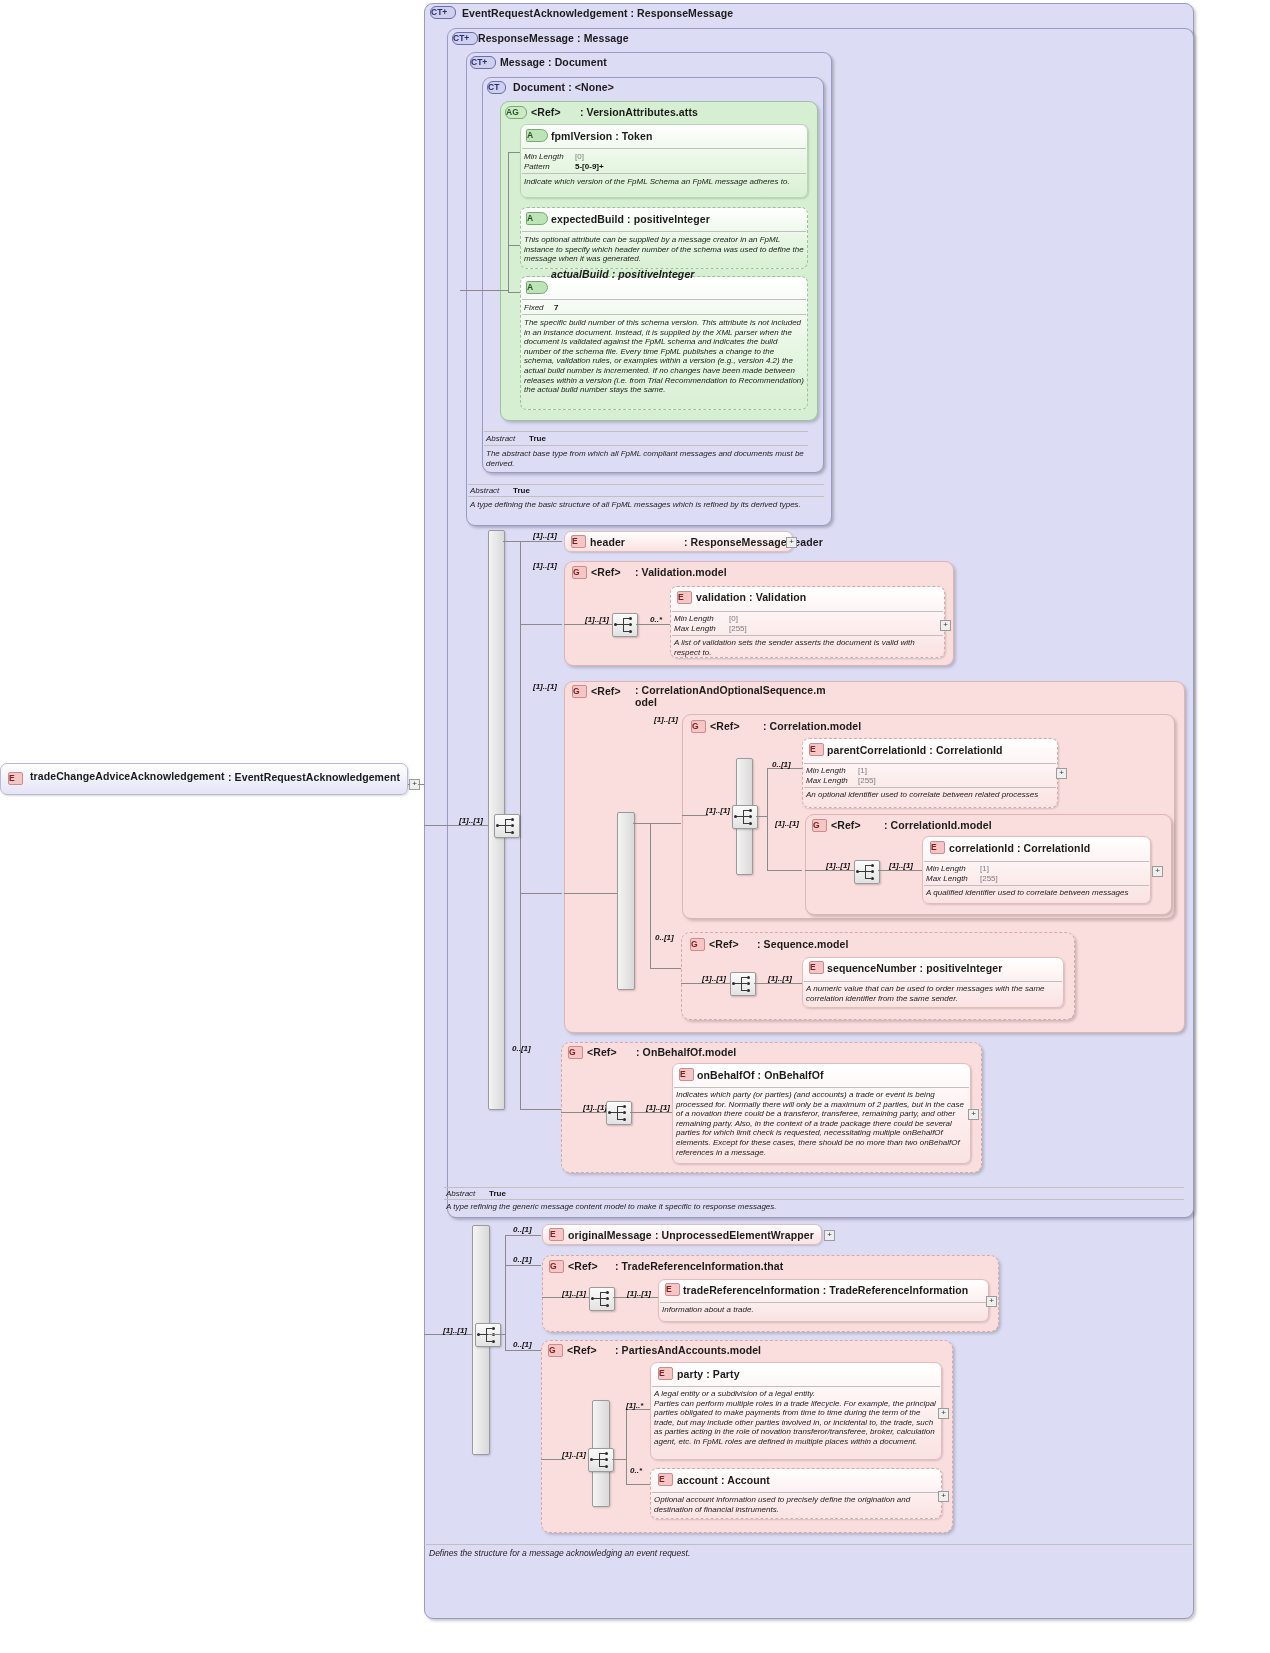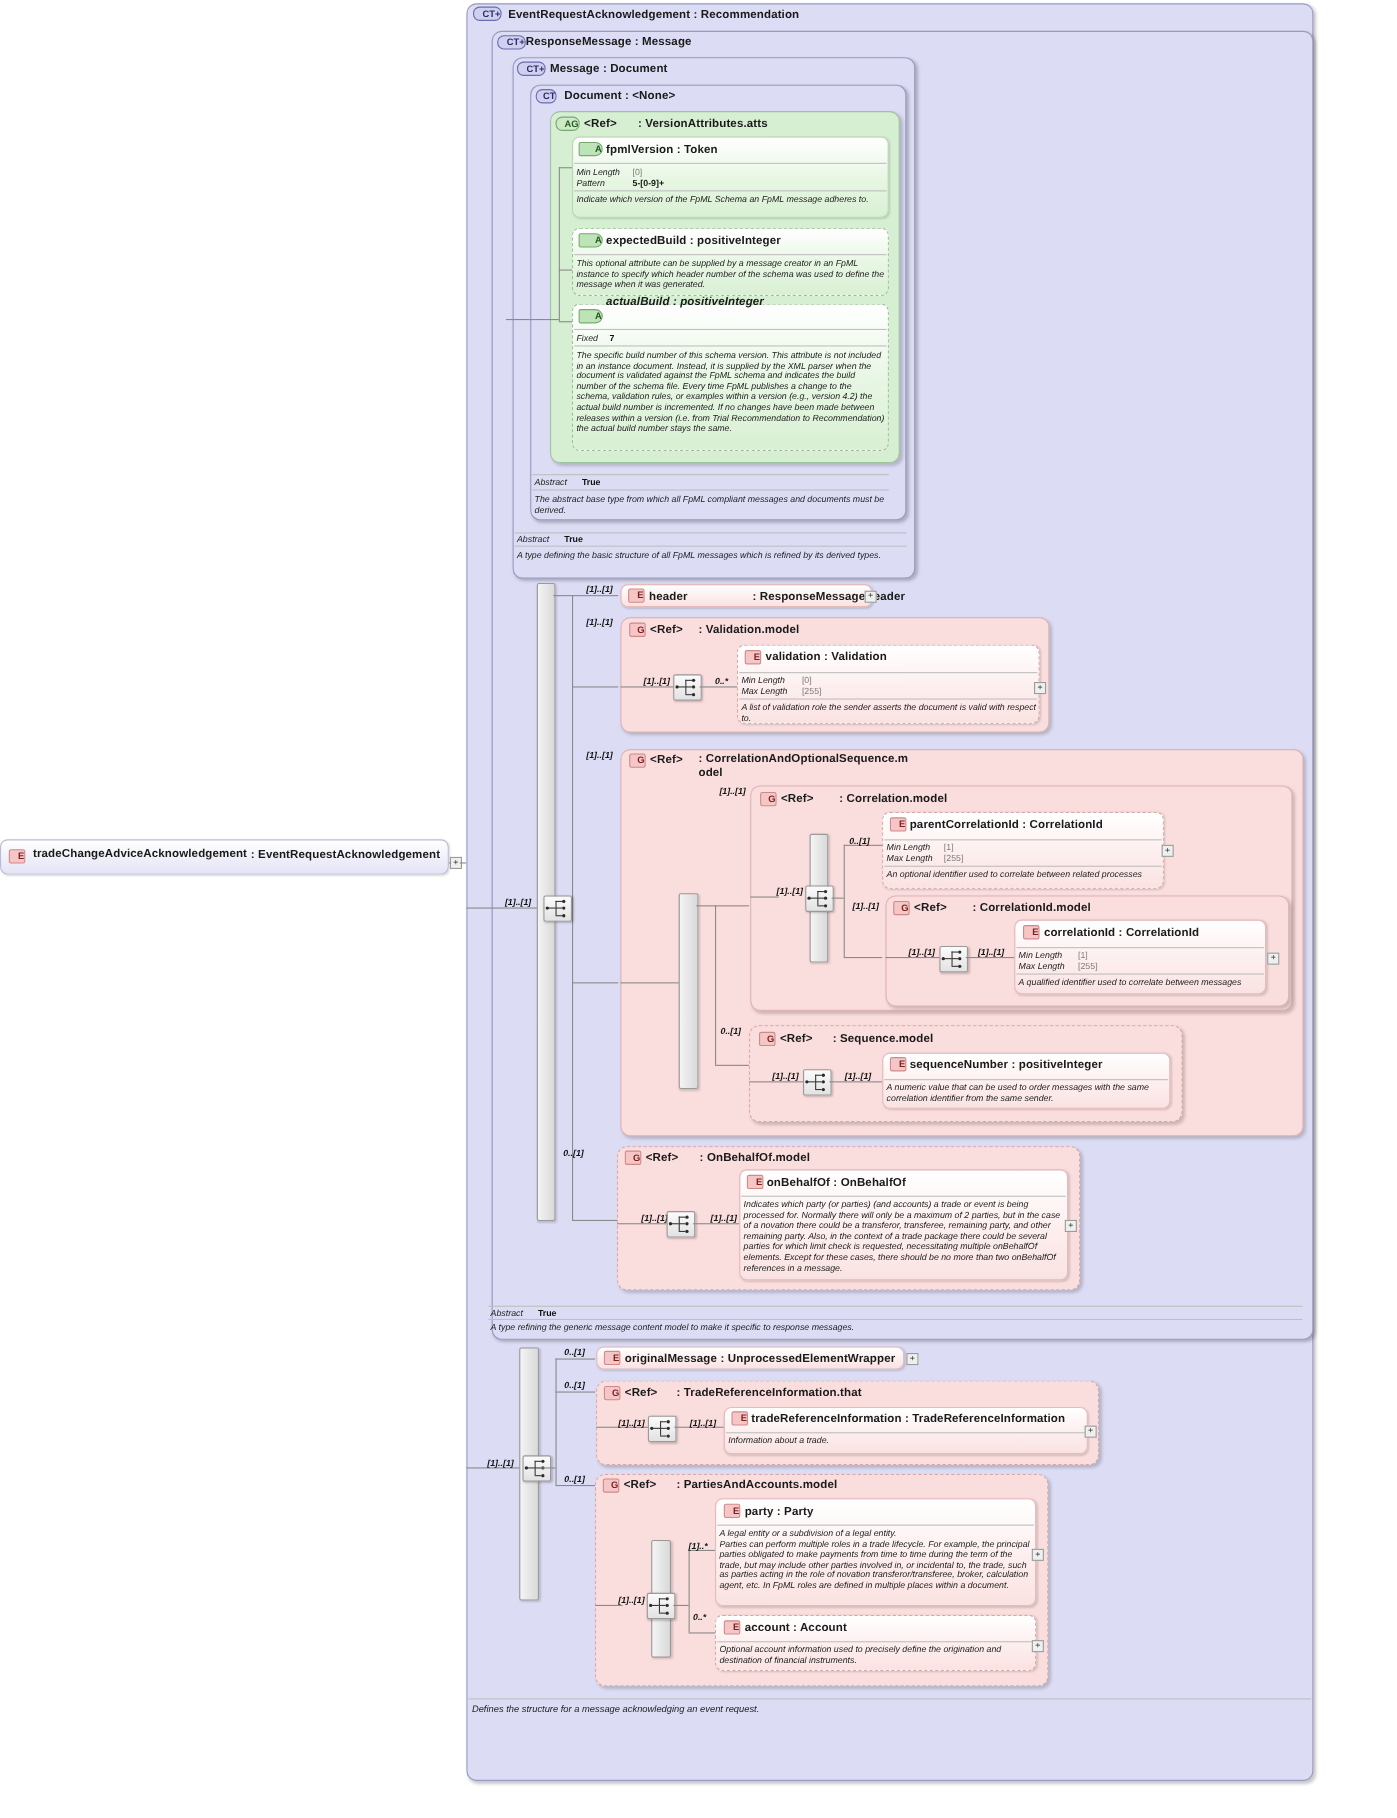--- a/index.html
+++ b/index.html
@@ -31,21 +31,21 @@
   .plain{border:1px solid #b9b9d8;border-radius:7px;
       background:linear-gradient(to bottom,#ffffff 0%,#eeeefa 60%,#e4e4f6 100%);
       box-shadow:1px 1px 2px rgba(0,0,0,.15);}
 
   
   .title{position:absolute;white-space:nowrap;font-size:10.5px;font-weight:bold;
          color:#1a1a1a;letter-spacing:.1px;}
 
   
   .ic{position:absolute;box-sizing:border-box;font-size:8.5px;font-weight:bold;
-      text-align:right;line-height:11px;height:13px;}
+      text-align:left;line-height:11px;height:13px;}
   .ic-ct{width:26px;border:1px solid #6b6bb0;border-radius:6px;background:#cfcfee;color:#2b2b6b;
       line-height:11px;}
   .ic-ag{width:22px;border:1px solid #79a873;border-radius:6px;background:#cdeac7;color:#275a22;}
   .ic-a{width:22px;border:1px solid #79a873;border-radius:2px 8px 8px 2px;background:#bde4b6;color:#27521f;}
   .ic-e{width:15px;border:1px solid #cf8a8a;border-radius:2px;background:#f6c5c5;color:#7a2222;}
   .ic-g{width:15px;border:1px solid #cf8a8a;border-radius:2px;background:#f6c5c5;color:#7a2222;}
 
   
   .hr{position:absolute;height:0;border-top:1px solid #bfbfbf;}
   .facet{position:absolute;font-size:8px;font-style:italic;color:#222;white-space:nowrap;}
@@ -84,21 +84,21 @@
   <div class="box plain" style="left:0px;top:763px;width:408px;height:32px;"></div>
   <div class="ic ic-e" style="left:8px;top:772px;">E</div>
   <div class="title" style="left:30px;top:771px;white-space:normal;width:200px;line-height:11px;">tradeChangeAdviceAcknowledgement</div>
   <div class="title" style="left:228px;top:771px;">: EventRequestAcknowledgement</div>
   <div class="plus" style="left:409px;top:779px;">+</div>
   <div class="ln lnh" style="left:408px;top:784px;width:2px;"></div>
   <div class="ln lnh" style="left:418px;top:784px;width:6px;"></div>
 
   <div class="box ct" style="left:424px;top:3px;width:770px;height:1616px;"></div>
   <div class="ic ic-ct" style="left:430px;top:6px;">CT+</div>
-  <div class="title" style="left:462px;top:7px;">EventRequestAcknowledgement : Recommendation</div>
+  <div class="title" style="left:462px;top:7px;">EventRequestAcknowledgement : ResponseMessage</div>
 
   <div class="box ct" style="left:447px;top:28px;width:747px;height:1190px;"></div>
   <div class="ic ic-ct" style="left:452px;top:32px;">CT+</div>
   <div class="title" style="left:478px;top:32px;">ResponseMessage : Message</div>
 
   <div class="box ct" style="left:466px;top:52px;width:366px;height:474px;"></div>
   <div class="ic ic-ct" style="left:470px;top:56px;">CT+</div>
   <div class="title" style="left:500px;top:56px;">Message : Document</div>
 
   <div class="box ct" style="left:482px;top:77px;width:342px;height:396px;"></div>
@@ -195,21 +195,21 @@
 
   <div class="box elem-d" style="left:670px;top:586px;width:275px;height:72px;"></div>
   <div class="ic ic-e" style="left:677px;top:591px;">E</div>
   <div class="title" style="left:696px;top:591px;">validation : Validation</div>
   <div class="hr" style="left:672px;top:611px;width:271px;"></div>
   <div class="facet" style="left:674px;top:614px;">Min Length</div>
   <div class="facetv" style="left:729px;top:614px;">[0]</div>
   <div class="facet" style="left:674px;top:624px;">Max Length</div>
   <div class="facetv" style="left:729px;top:624px;">[255]</div>
   <div class="hr" style="left:672px;top:635px;width:271px;"></div>
-  <div class="doc" style="left:674px;top:638px;width:268px;">A list of validation role the sender asserts the document is valid with respect to.</div>
+  <div class="doc" style="left:674px;top:638px;width:268px;">A list of validation sets the sender asserts the document is valid with respect to.</div>
   <div class="plus" style="left:940px;top:620px;">+</div>
 
   <div class="card" style="left:533px;top:682px;">[1]..[1]</div>
   <div class="box grp-red" style="left:564px;top:681px;width:621px;height:352px;"></div>
   <div class="ic ic-g" style="left:572px;top:685px;">G</div>
   <div class="title" style="left:591px;top:685px;">&lt;Ref&gt;</div>
   <div class="title" style="left:635px;top:685px;width:215px;white-space:normal;line-height:11.5px;">: CorrelationAndOptionalSequence.m odel</div>
 
   <div class="tall" style="left:617px;top:812px;width:16px;height:176px;"></div>
   <div class="ln lnh" style="left:564px;top:893px;width:53px;"></div>

